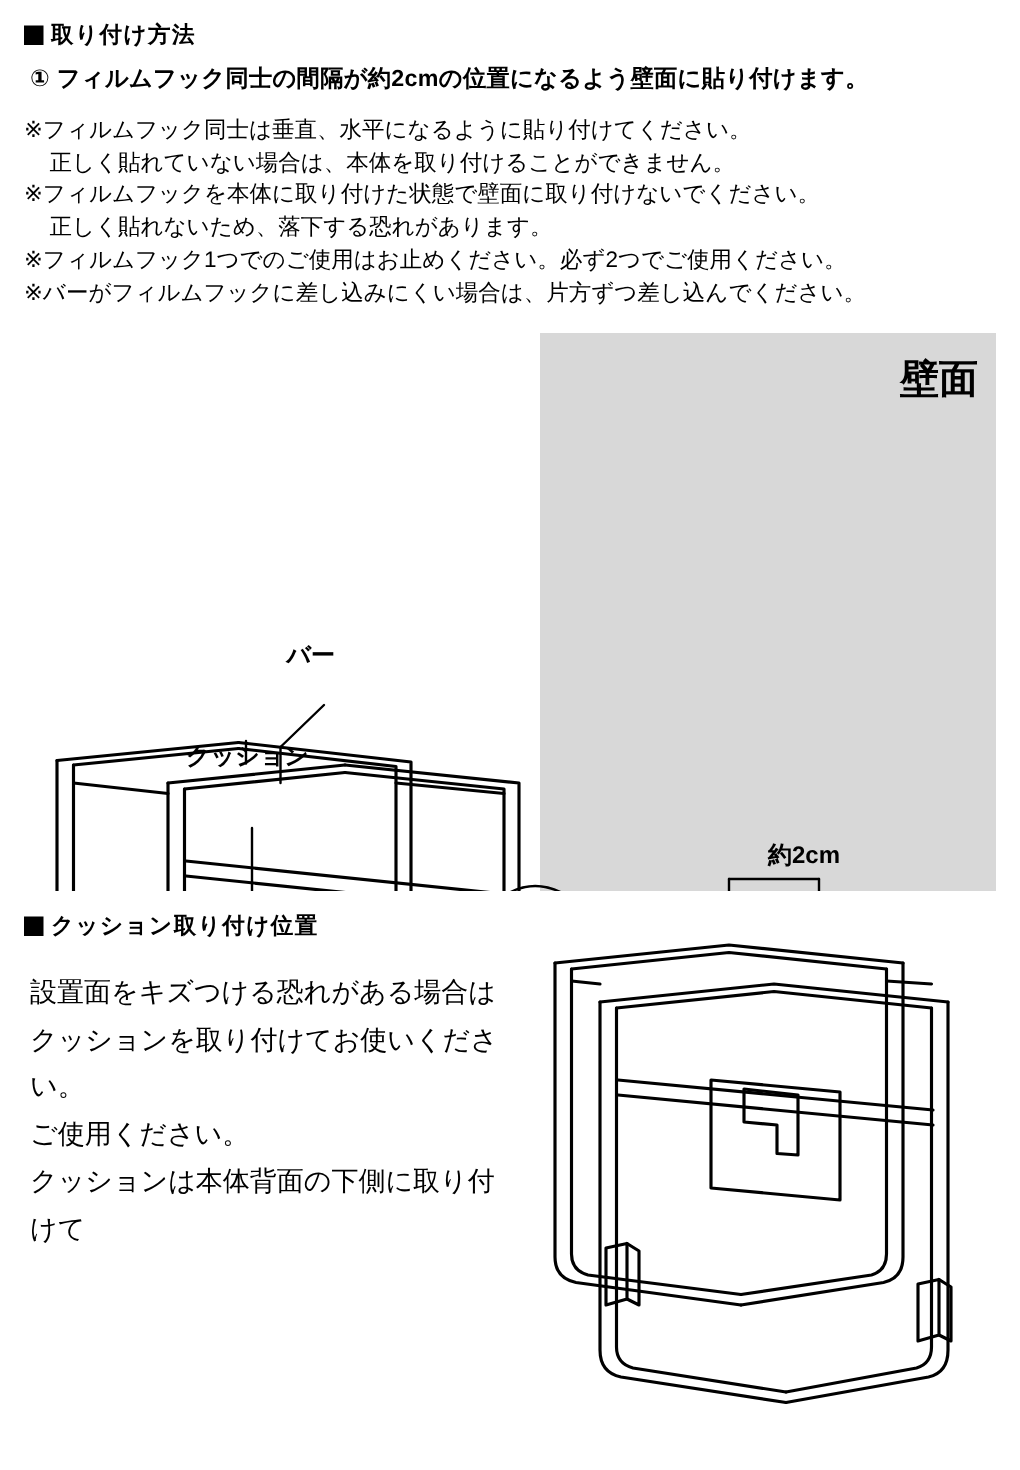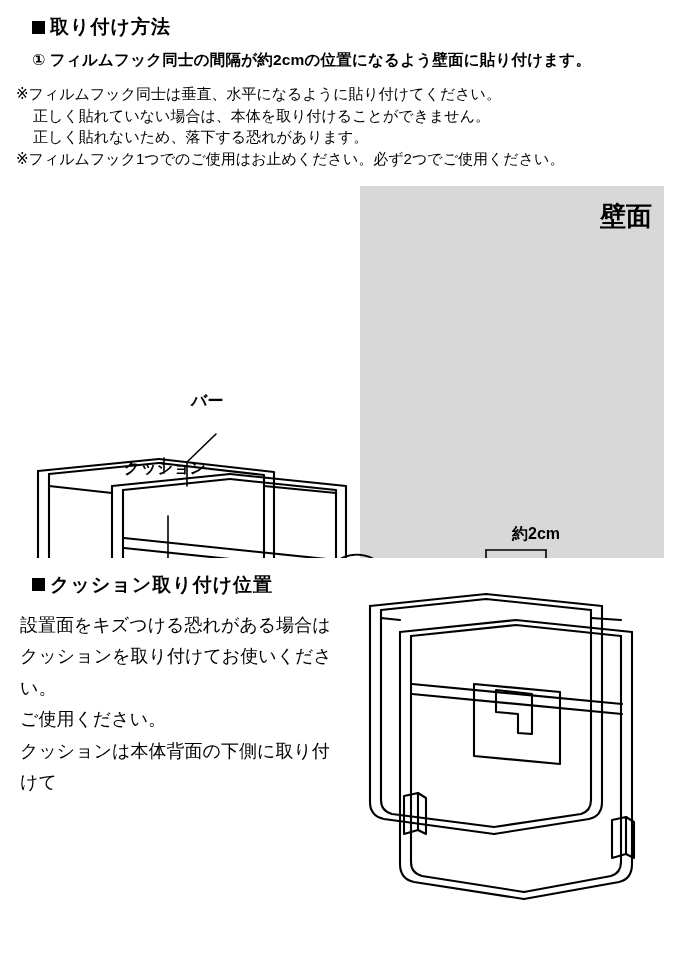--- a/index.html
+++ b/index.html
@@ -20,40 +20,40 @@
     width: 680px;
     height: 980px;
     box-sizing: border-box;
     padding: 14px 16px 0 16px;
   }
 
   
   .section-heading {
     display: flex;
     align-items: center;
-    font-size: 19px;
+    font-size: 15px;
     font-weight: bold;
     letter-spacing: 1px;
-    margin: 0 0 10px 16px;
+    margin: 0 0 10px 0;
   }
   .sq-marker {
     display: inline-block;
     width: 13px;
     height: 13px;
     background: #000;
     margin-right: 5px;
     flex: none;
   }
 
   
   .step {
     font-size: 15.5px;
     font-weight: bold;
     letter-spacing: 0.2px;
-    margin: 0 0 8px 16px;
+    margin: 0 0 8px 4px;
     line-height: 1.35;
     display: flex;
     align-items: flex-start;
   }
 
   
   .notes {
     margin-top: 12px;
     font-size: 15px;
     line-height: 1.45;
@@ -141,22 +141,24 @@
     <span>取り付け方法</span>
   </div>
 
   <div class="step">
     <span>① フィルムフック同士の間隔が約2cmの位置になるよう壁面に貼り付けます。</span>
   </div>
 
   <div class="notes">
     <div class="note-line">※フィルムフック同士は垂直、水平になるように貼り付けてください。</div>
     <div class="note-line note-indent">正しく貼れていない場合は、本体を取り付けることができません。</div>
+    <div class="note-line">※フィルムフックを本体に取り付けた状態で壁面に取り付けないでください。</div>
     <div class="note-line note-indent">正しく貼れないため、落下する恐れがあります。</div>
     <div class="note-line">※フィルムフック1つでのご使用はお止めください。必ず2つでご使用ください。</div>
+    <div class="note-line">※バーがフィルムフックに差し込みにくい場合は、片方ずつ差し込んでください。</div>
   </div>
 
   <div class="fig1-wrap">
 
     <div class="wall-panel"></div>
 
     <div class="wall-label">
       <span>壁面</span>
     </div>
 

